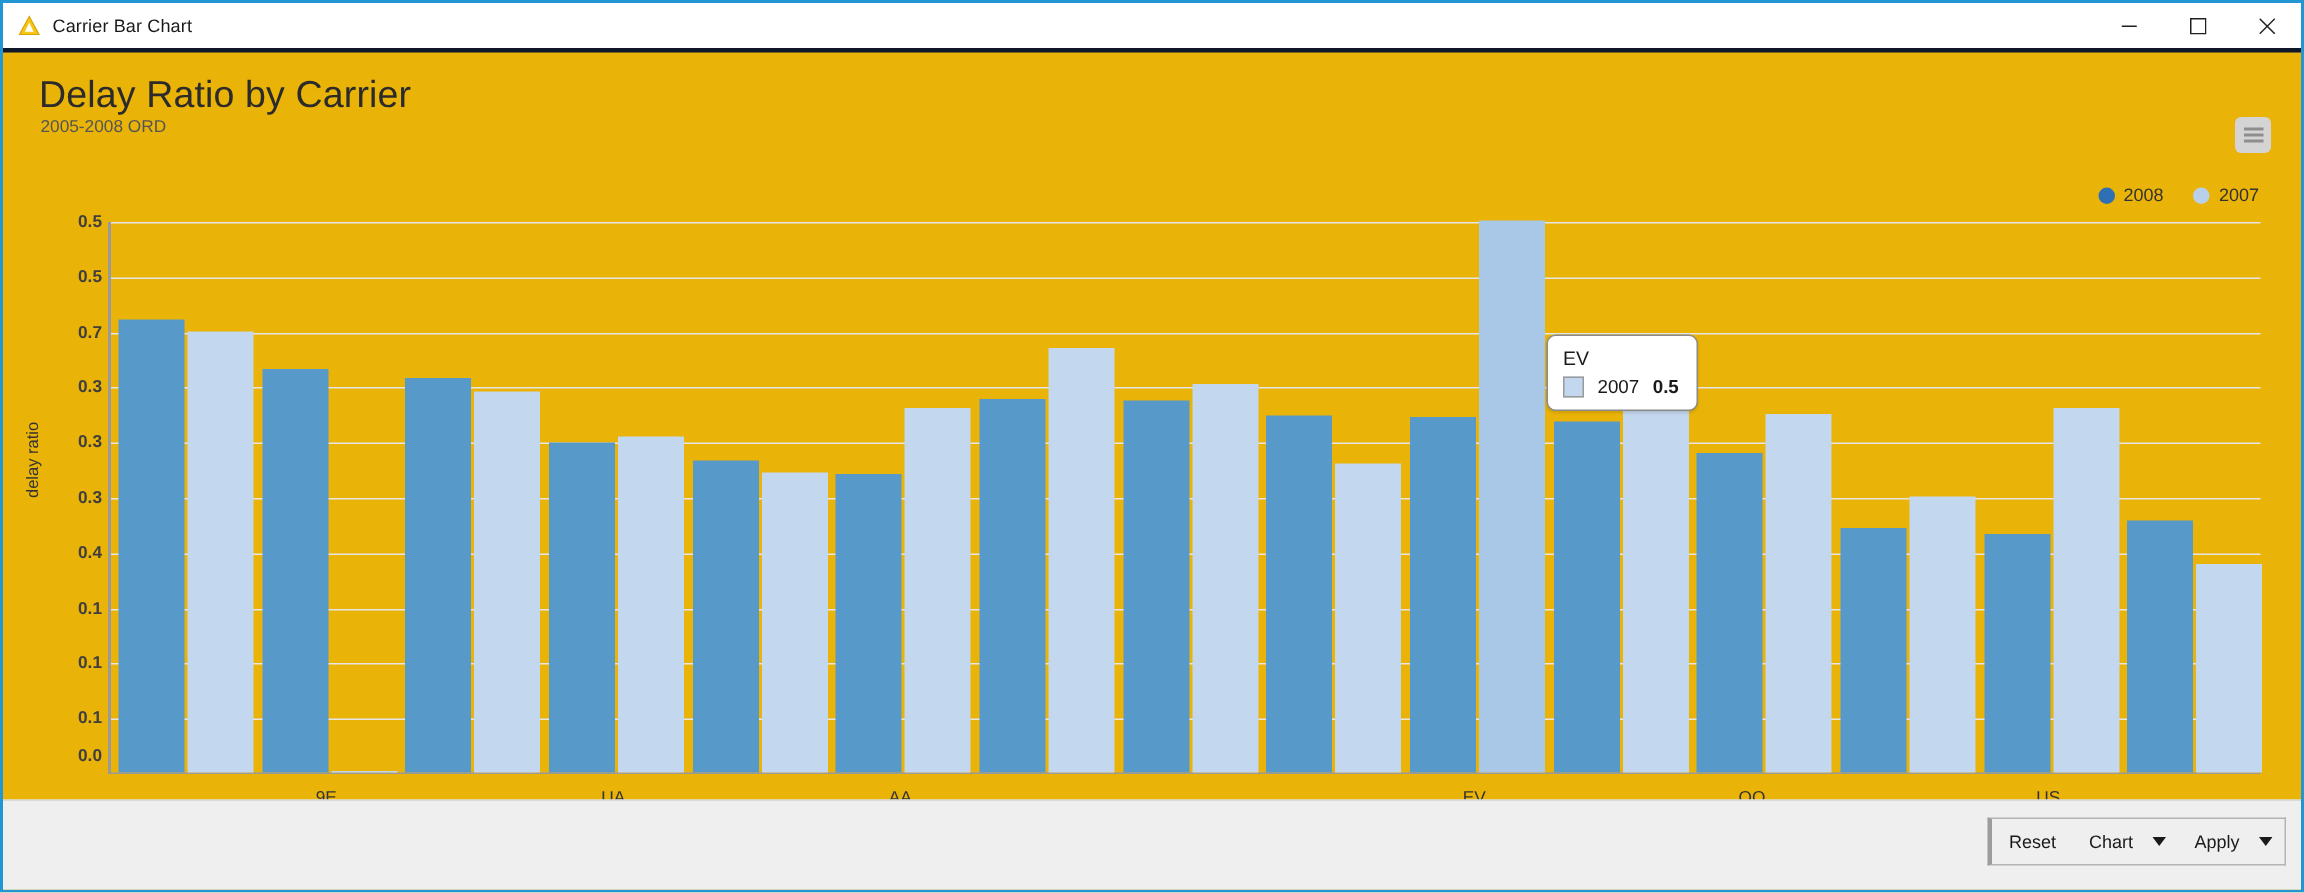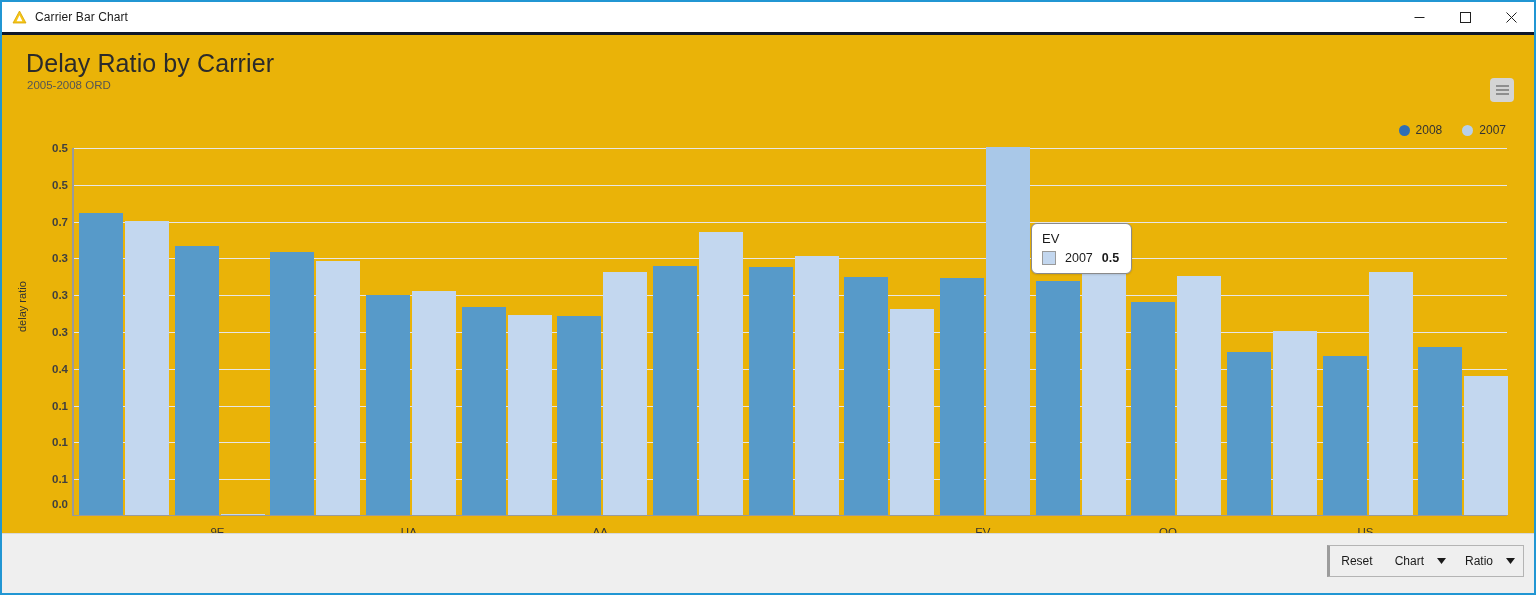--- a/index.html
+++ b/index.html
@@ -438,21 +438,21 @@
         <button class="tb-btn">Reset</button>
         <span class="split">
           <button class="tb-btn">Chart</button>
           <span class="caret">
             <svg width="9" height="6" viewBox="0 0 9 6">
                 <path d="M0 0 L9 0 L4.5 6 Z" fill="#1a1a1a"></path>
               </svg>
           </span>
         </span>
         <span class="split">
-          <button class="tb-btn">Ratio</button>
+          <button class="tb-btn">Apply</button>
           <span class="caret">
             <svg width="9" height="6" viewBox="0 0 9 6">
                 <path d="M0 0 L9 0 L4.5 6 Z" fill="#1a1a1a"></path>
               </svg>
           </span>
         </span>
       </div>
     </div>
 
   </div>

